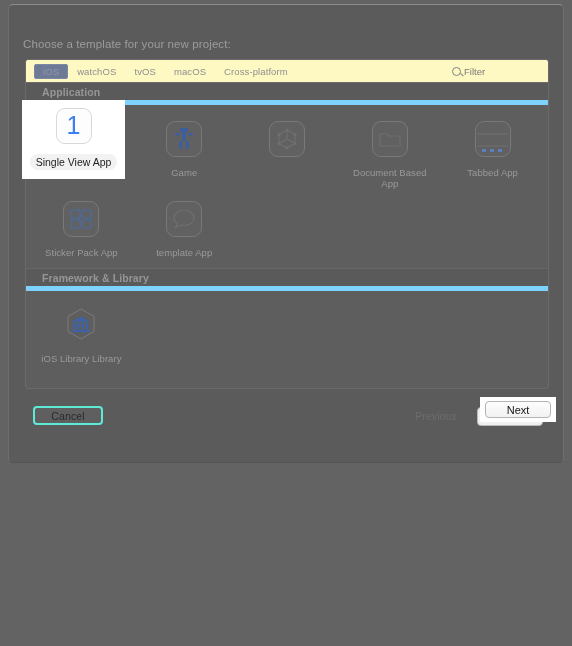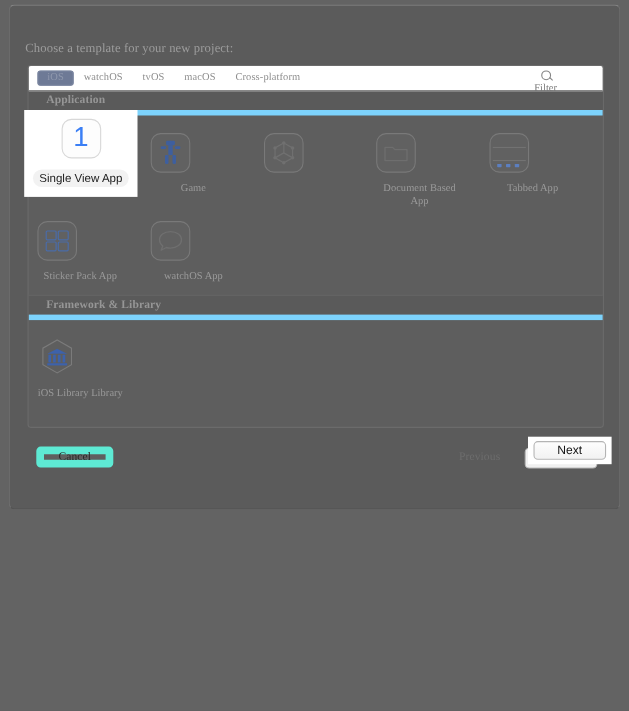--- a/index.html
+++ b/index.html
@@ -20,21 +20,20 @@
   #dialog {
     position: absolute;
     left: 8px; top: 4px;
     width: 556px; height: 459px;
     background: #5b5b5b;
     border-top: 1px solid #8d8d8d;
     border-left: 1px solid #6e6e6e;
     border-right: 1px solid #6e6e6e;
     border-bottom: 1px solid #545454;
     border-radius: 5px 5px 5px 5px;
-    font-family: Liberation Serif, serif;
   }
 
   
   #titlebar {
     position: absolute; left: 0; top: 0;
     width: 100%; height: 26px;
   }
 
   
   #prompt {
@@ -55,21 +54,21 @@
     border: 1px solid #6b6b6b;
     border-radius: 3px;
     overflow: hidden;
   }
 
   
   #tabbar {
     position: relative;
     height: 23px;
     border-bottom: 1px solid #6b6b6b;
-    background: #ffffff;
+    background: #fef9c3;
     display: flex;
     align-items: center;
     padding-left: 8px;
   }
   .tab {
     font-size: 9.5px;
     color: #8e8e8e;
     padding: 2px 9px;
     border-radius: 3px;
     white-space: nowrap;
@@ -82,21 +81,20 @@
   }
   #filterbox {
     position: absolute;
     right: 8px; top: 4px;
     display: flex;
     align-items: center;
     gap: 3px;
     width: 92px;
     height: 15px;
     padding-left: 4px;
-    flex-direction: column;
   }
   #filter-icon {
     width: 9px; height: 9px;
     border: 1.2px solid #838383;
     border-radius: 50%;
     position: relative;
     flex: 0 0 auto;
   }
   #filter-icon::after {
     content: "";
@@ -127,20 +125,21 @@
 
   
   .grid {
     display: grid;
     grid-template-columns: repeat(5, 1fr);
     padding: 8px 4px 6px 4px;
   }
   .cell {
     display: flex;
     flex-direction: column;
+    align-items: center;
     padding: 6px 2px 4px 2px;
   }
   .cell .icon {
     width: 40px; height: 40px;
     display: flex;
     align-items: center;
     justify-content: center;
     margin-bottom: 8px;
   }
   .cell .label {
@@ -186,21 +185,21 @@
     display: flex;
     align-items: center;
     justify-content: center;
     font-size: 10.5px;
     letter-spacing: 0.1px;
   }
   #cancel-btn {
     left: 24px; top: 401px;
     width: 70px;
     background: #5f5f5f;
-    border: 7px solid #5eead4;
+    border: 2px solid #5eead4;
     color: #2a2a2a;
   }
   #previous-btn {
     right: 96px; top: 401px;
     width: 62px;
     color: #6d6d6d;
   }
   #next-btn {
     right: 20px; top: 402px;
     width: 66px;
@@ -402,21 +401,21 @@
       </div>
 
       <div class="cell">
         <div class="icon">
           <div class="squircle">
             <svg width="26" height="24" viewBox="0 0 26 24">
               <path d="M13,3.5 C19,3.5 23,7 23,11 C23,15 19,18.5 13,18.5 C11.6,18.5 10.3,18.3 9.2,18 L4.5,20.5 L6,16.6 C4.2,15.2 3,13.2 3,11 C3,7 7,3.5 13,3.5 Z" fill="none" stroke="#6f6f6f" stroke-width="1.2" stroke-linejoin="round"></path>
             </svg>
           </div>
         </div>
-        <div class="label">watchOS App</div>
+        <div class="label">template App</div>
       </div>
 
       <div class="cell"></div>
       <div class="cell"></div>
     </div>
 
     <div id="divider"></div>
 
     <div class="section-header">Framework &amp; Library</div>
 

